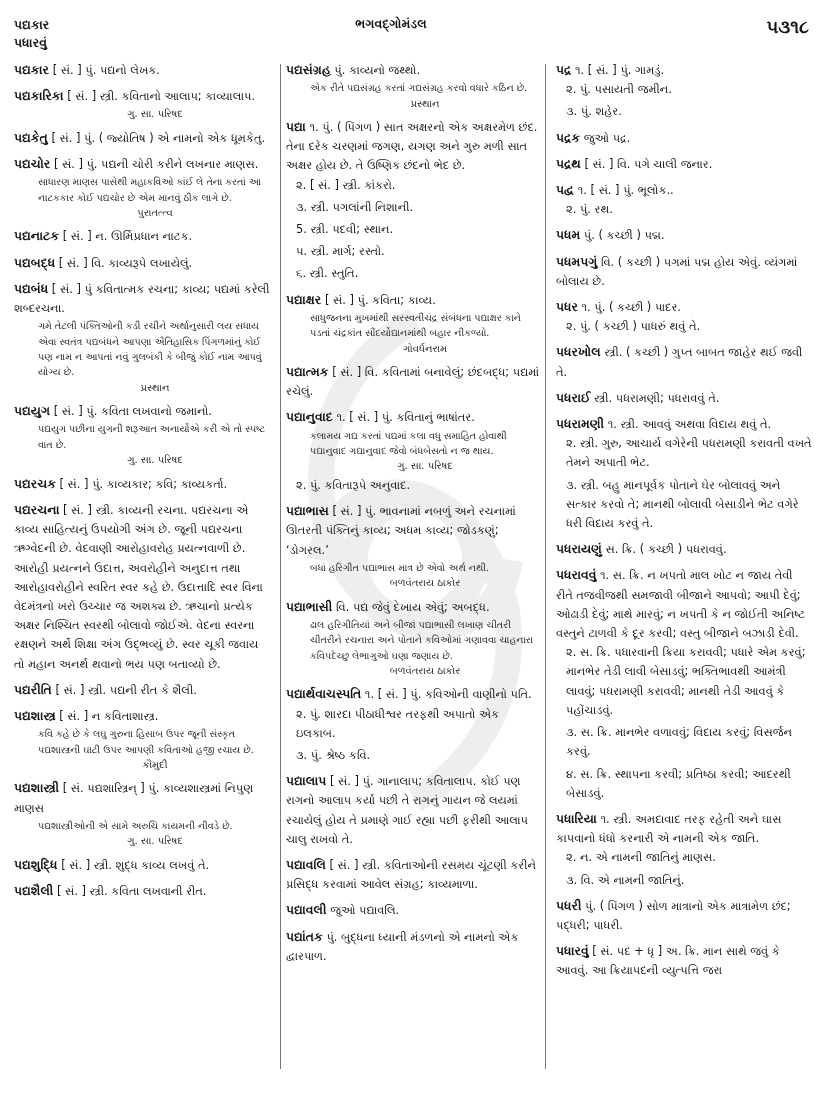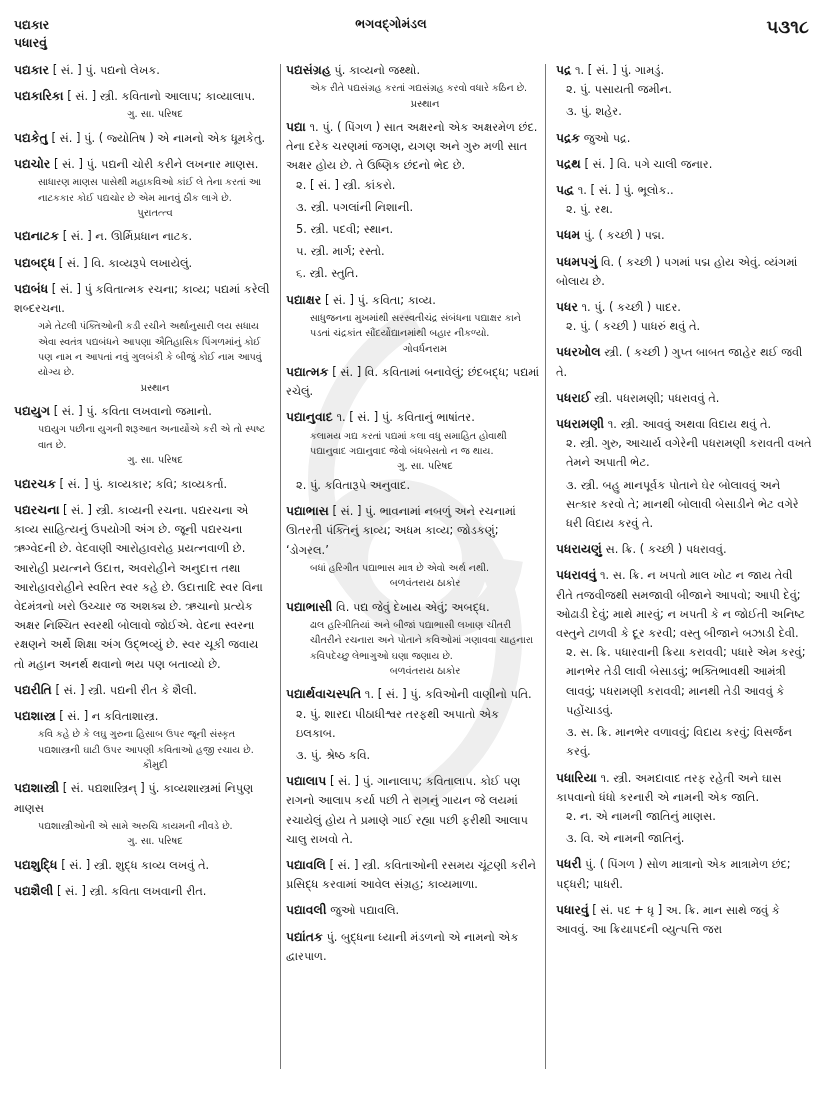--- a/index.html
+++ b/index.html
@@ -195,20 +195,21 @@
       <div class="sense">૨. સ્ત્રી. ગુરુ, આચાર્ય વગેરેની પધરામણી કરાવતી વખતે તેમને અપાતી ભેટ.</div>
       <div class="sense">૩. સ્ત્રી. બહુ માનપૂર્વક પોતાને ઘેર બોલાવવું અને સત્કાર કરવો તે; માનથી બોલાવી બેસાડીને ભેટ વગેરે ધરી વિદાય કરવું તે.</div>
     </div>
     <div class="entry">
       <div><span class="hw">પધરાયણું</span> <span class="def">સ. ક્રિ. ( કચ્છી ) પધરાવવું.</span></div>
     </div>
     <div class="entry">
       <div><span class="hw">પધરાવવું</span> <span class="def">૧. સ. ક્રિ. ન ખપતો માલ ખોટ ન જાય તેવી રીતે તજવીજથી સમજાવી બીજાને આપવો; આપી દેવું; ઓઢાડી દેવું; માથે મારવું; ન ખપતી કે ન જોઈતી અનિષ્ટ વસ્તુને ટાળવી કે દૂર કરવી; વસ્તુ બીજાને બઝાડી દેવી.</span></div>
       <div class="sense">૨. સ. ક્રિ. પધારવાની ક્રિયા કરાવવી; પધારે એમ કરવું; માનભેર તેડી લાવી બેસાડવું; ભક્તિભાવથી આમંત્રી લાવવું; પધરામણી કરાવવી; માનથી તેડી આવવું કે પહોંચાડવું.</div>
       <div class="sense">૩. સ. ક્રિ. માનભેર વળાવવું; વિદાય કરવું; વિસર્જન કરવું.</div>
+      <div class="sense">૪. સ. ક્રિ. સ્થાપના કરવી; પ્રતિષ્ઠા કરવી; આદરથી બેસાડવું.</div>
     </div>
     <div class="entry">
       <div><span class="hw">પધારિયા</span> <span class="def">૧. સ્ત્રી. અમદાવાદ તરફ રહેતી અને ઘાસ કાપવાનો ધંધો કરનારી એ નામની એક જાતિ.</span></div>
       <div class="sense">૨. ન. એ નામની જાતિનું માણસ.</div>
       <div class="sense">૩. વિ. એ નામની જાતિનું.</div>
     </div>
     <div class="entry">
       <div><span class="hw">પધરી</span> <span class="def">પું. ( પિંગળ ) સોળ માત્રાનો એક માત્રામેળ છંદ; પદ્ધરી; પાધરી.</span></div>
     </div>
     <div class="entry">

